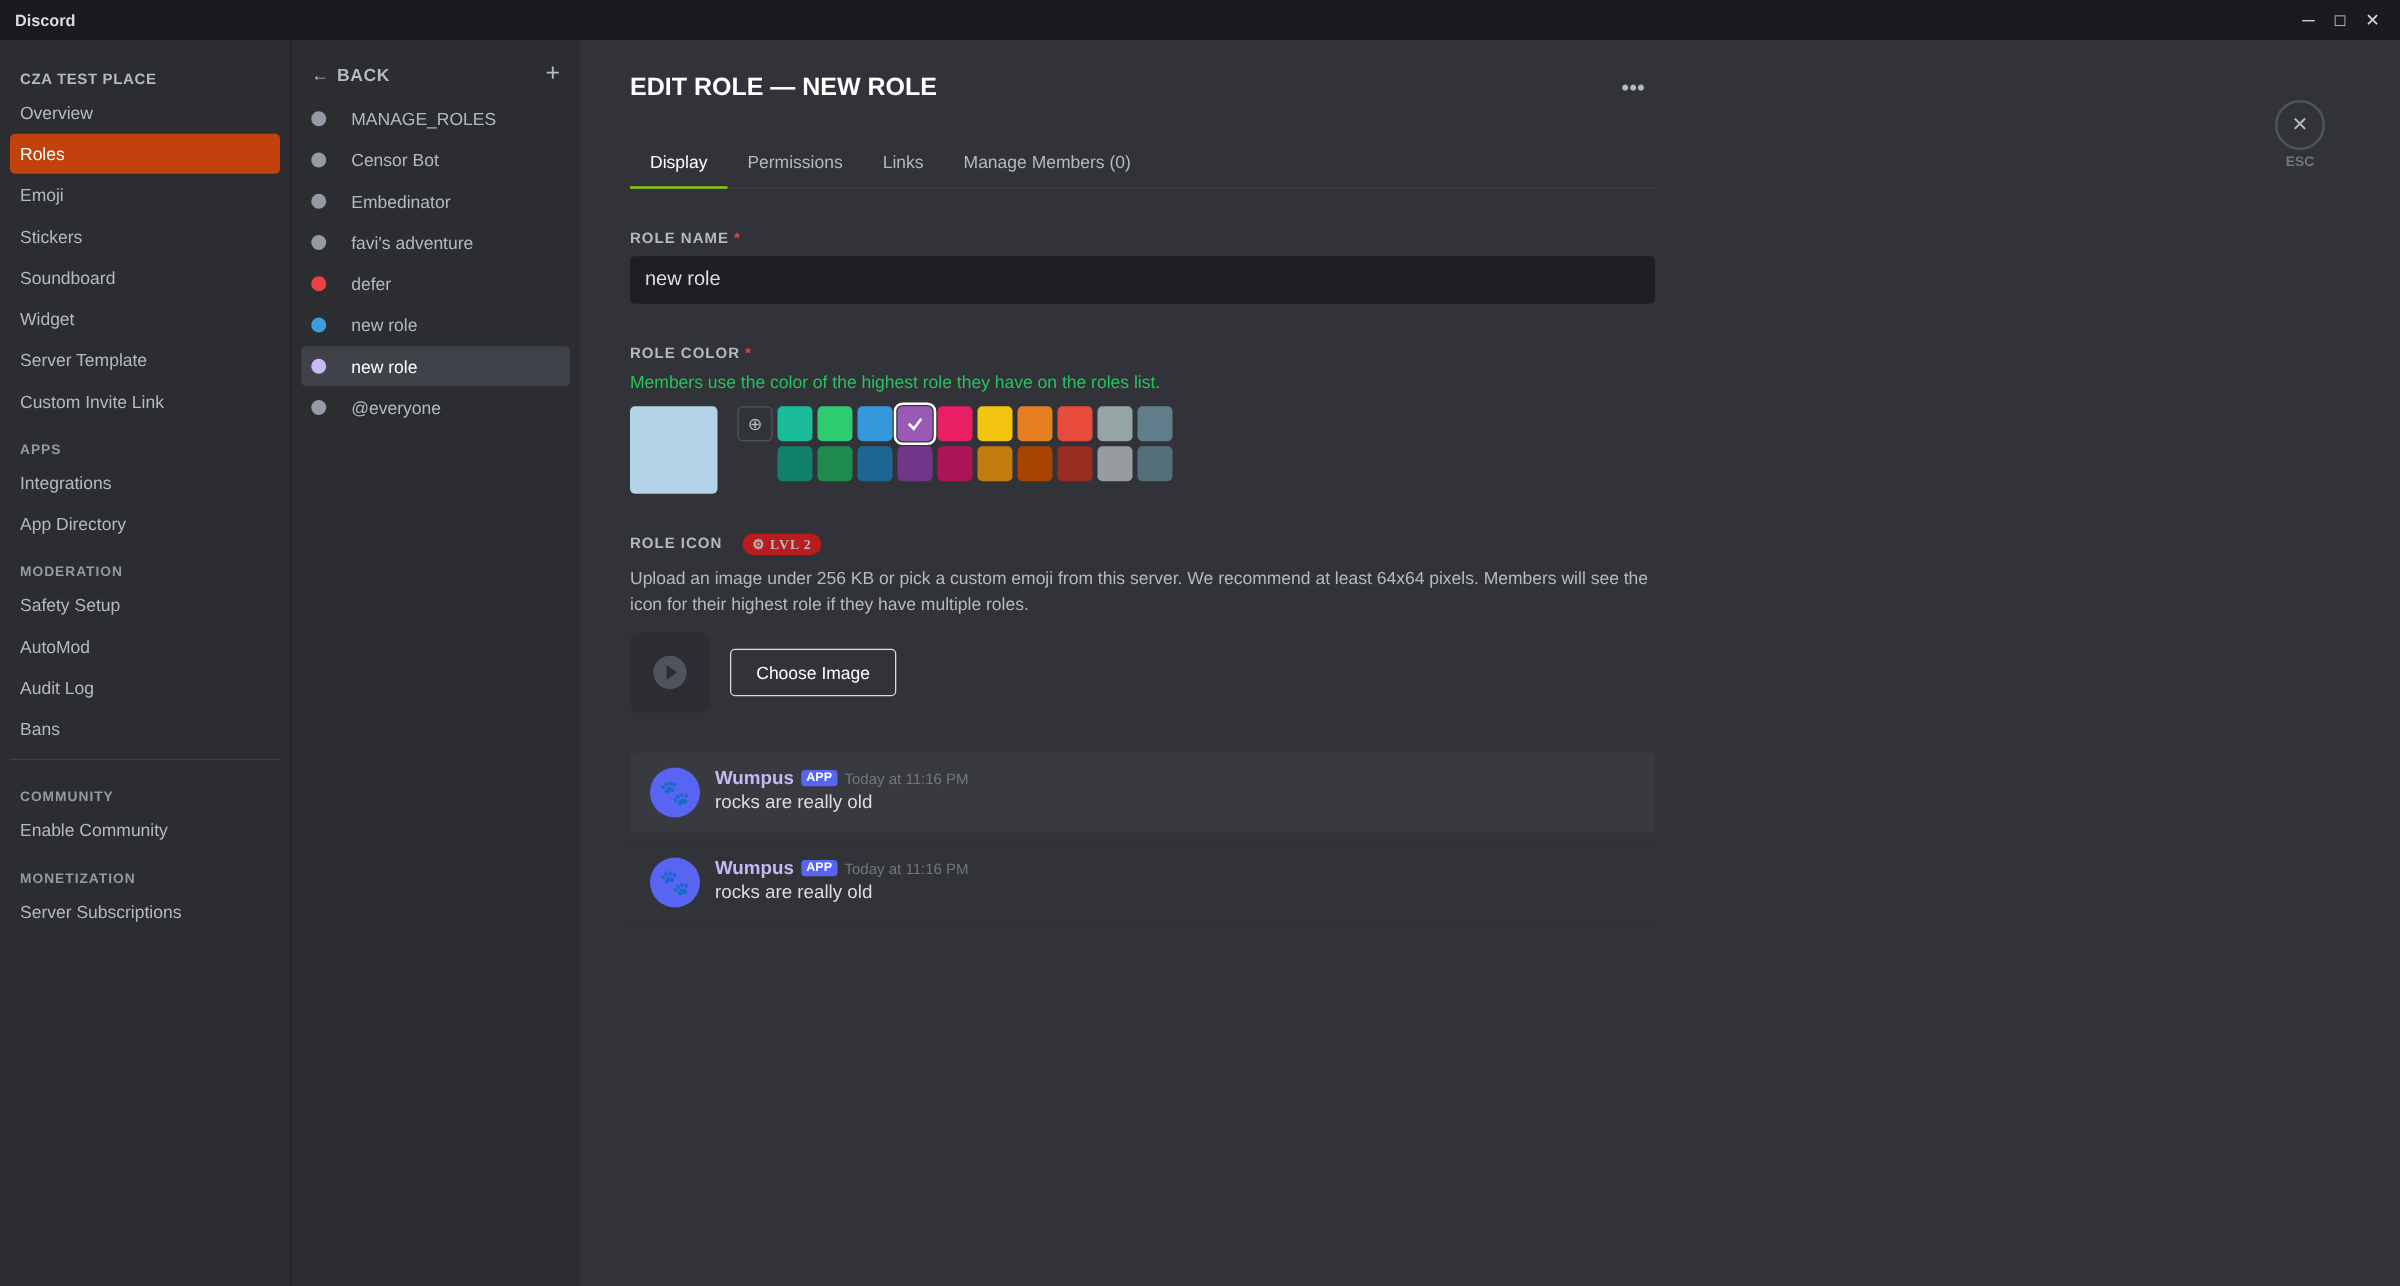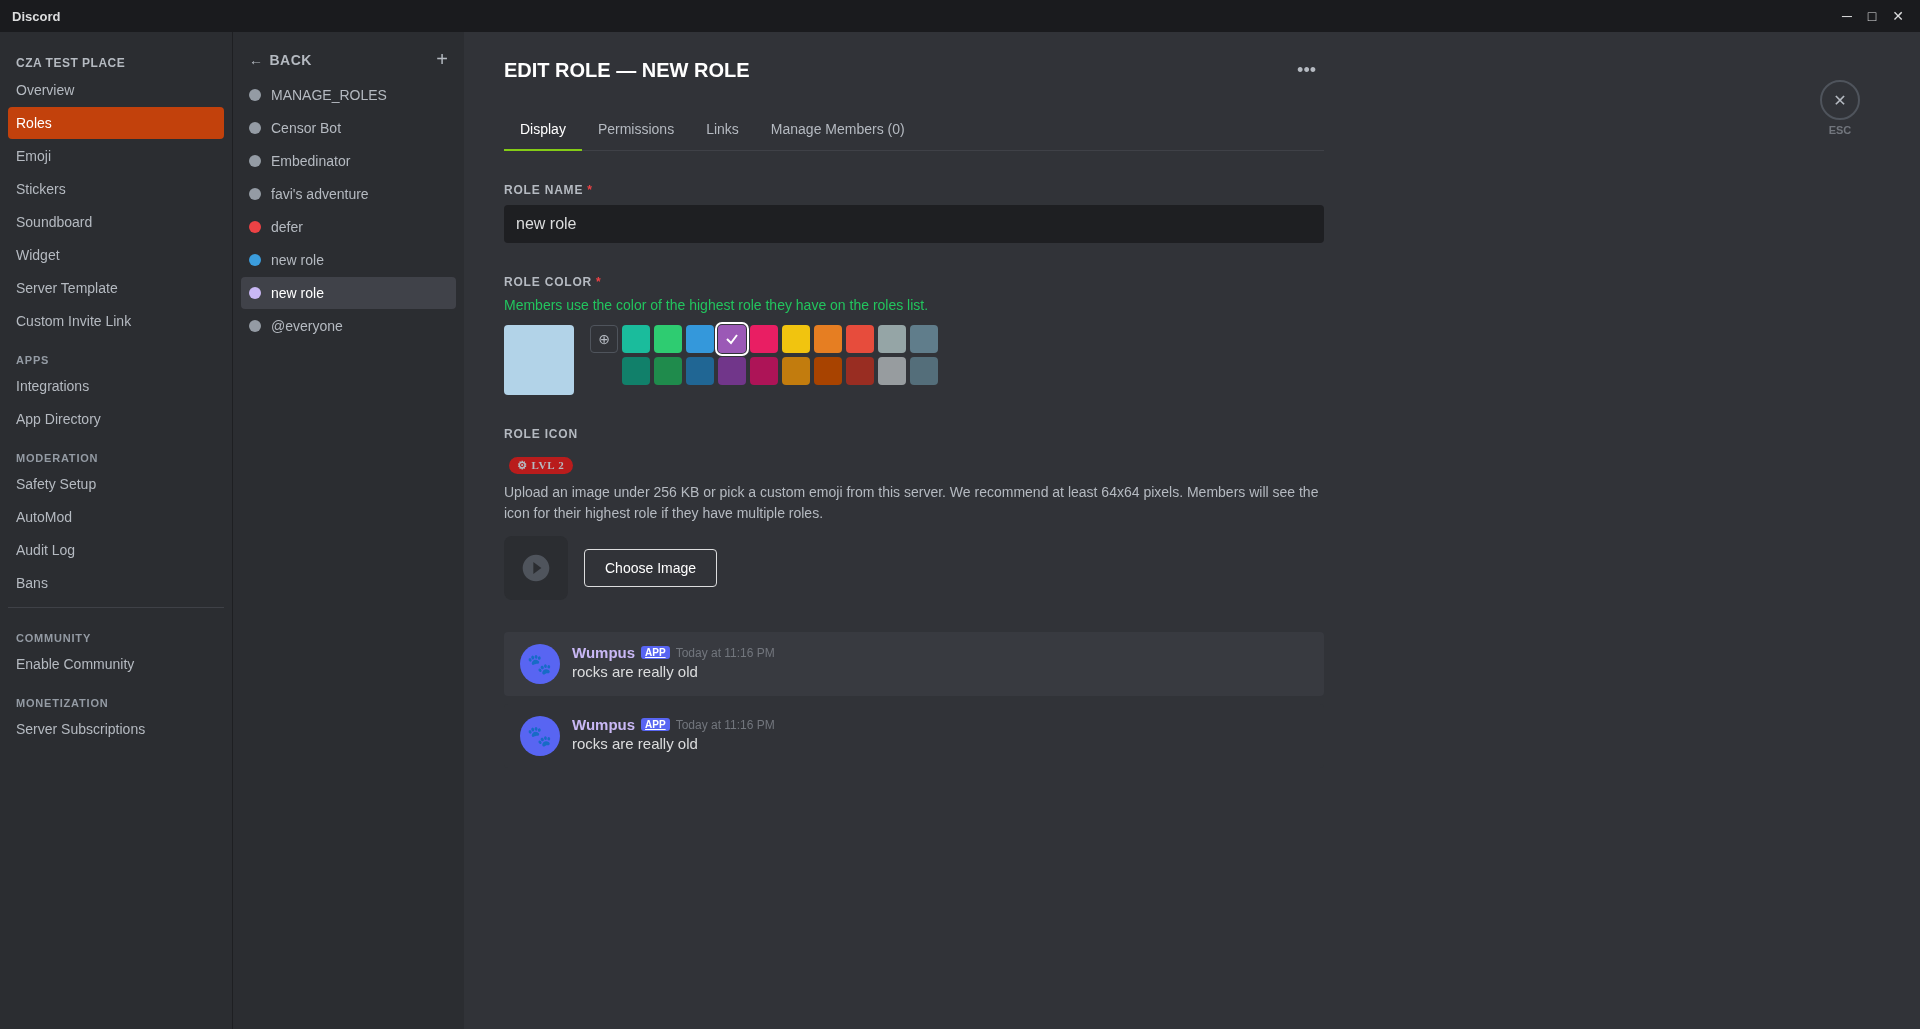--- a/index.html
+++ b/index.html
@@ -145,21 +145,21 @@
 
     .role-item {
       display: flex;
       align-items: center;
       padding: 8px 8px;
       border-radius: 4px;
       cursor: pointer;
       font-size: 14px;
       color: #b5bac1;
       margin-bottom: 1px;
-      gap: 10px;
+      gap: 20px;
     }
     .role-item.active { background: #404249; color: #fff; }
 
     .role-dot {
       width: 12px;
       height: 12px;
       border-radius: 50%;
       flex-shrink: 0;
     }
 
@@ -301,23 +301,21 @@
       display: flex;
       align-items: center;
       justify-content: center;
       color: #b5bac1;
       font-size: 14px;
     }
 
     
     .section-label-with-badge {
       display: flex;
-      align-items: center;
       gap: 8px;
-      flex-direction: column;
     }
     .lvl-badge {
       background: #b91c1c;
       border-radius: 20px;
       padding: 2px 8px;
       font-size: 11px;
       color: #b5bac1;
       display: flex;
       align-items: center;
       gap: 4px;
@@ -409,21 +407,20 @@
       color: #dcddde;
     }
 
     .bot-badge {
       background: #5865f2;
       border-radius: 3px;
       padding: 1px 4px;
       font-size: 10px;
       color: #fff;
       font-weight: 700;
-      text-decoration: underline;
     }
 
     
     .esc-btn {
       position: absolute;
       top: 80px;
       right: 60px;
       display: flex;
       flex-direction: column;
       align-items: center;

